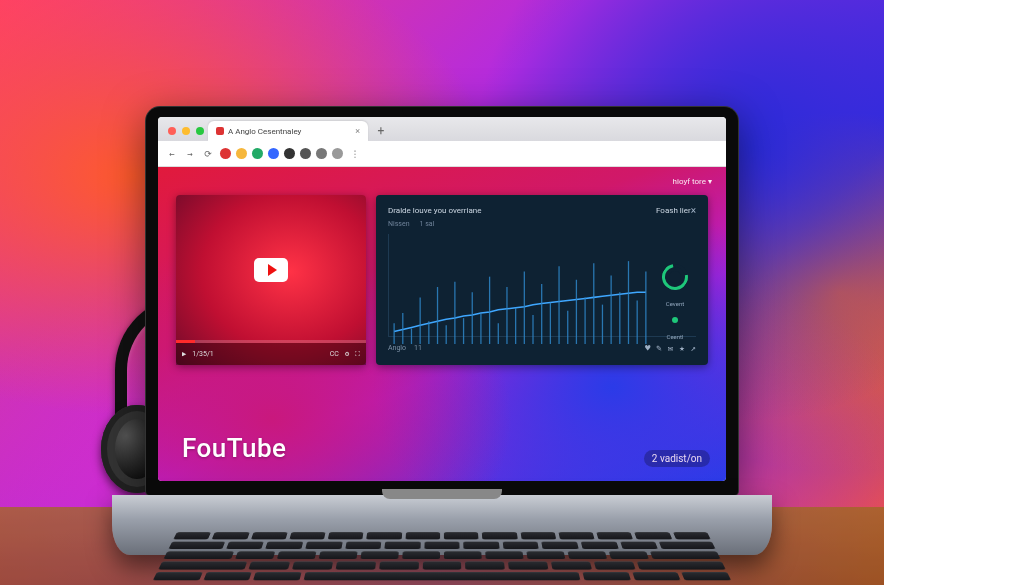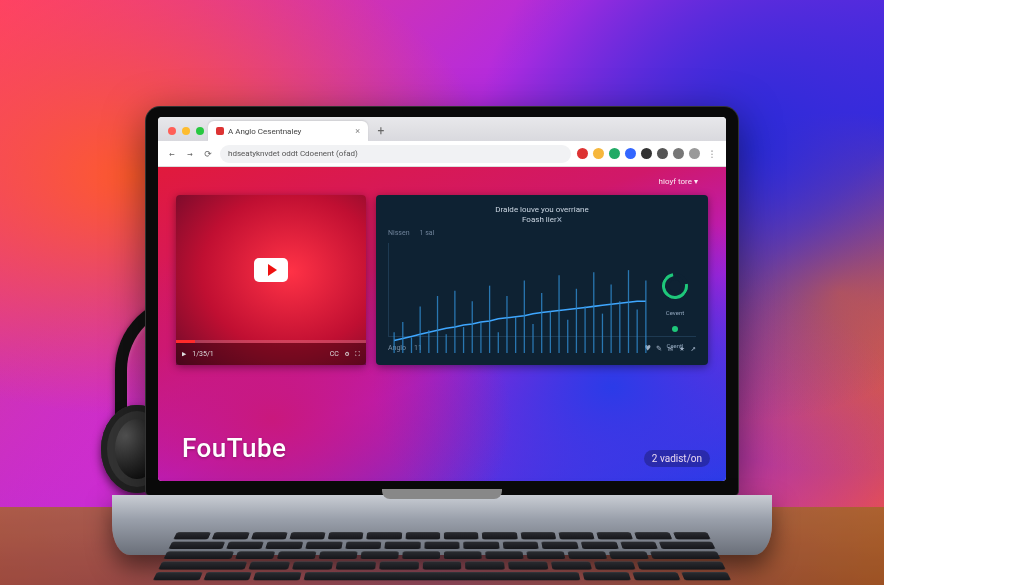--- a/index.html
+++ b/index.html
@@ -159,21 +159,21 @@
       radial-gradient(ellipse 400px 300px at 80% 70%, #2b3be8 0%, rgba(43,59,232,0) 60%),
       linear-gradient(160deg, #e11a3c 0%, #d0186a 35%, #b41ed1 60%, #2b3be8 100%);
     position:relative;
     padding: 18px 18px 14px 18px;
     color:#fff;
   }
   .app-topbar {
     position:absolute; top:4px; left:0; right:0;
     height:20px;
     display:flex; justify-content:flex-end; align-items:center;
-    padding:0 28px;
+    padding:0 14px;
     font-size:8px; color:rgba(255,255,255,0.9);
   } 
   .panels {
     position:absolute; top:28px; left:18px; right:18px;
     display:flex; gap:10px;
     height:170px;
   }
   .video-panel {
     width:190px; height:100%;
     background: radial-gradient(ellipse 160px 140px at 60% 45%, #ff3246 0%, #c00f32 55%, #6b0a2a 100%);
@@ -204,21 +204,21 @@
     flex:1; height:100%;
     background:#0e2233;
     border-radius:4px;
     padding:10px 12px;
     position:relative;
     box-shadow: 0 2px 8px rgba(0,0,0,0.4);
     display:flex; flex-direction:column;
   }
   .analytics-head {
     display:flex; align-items:center; justify-content:space-between;
-    font-size:8px; color:#cbd6e2; margin-bottom:4px;flex-direction:column;
+    font-size:8px; color:#cbd6e2; margin-bottom:4px;
   }
   .analytics-head .close { font-size:10px; color:#9fb0c4; }
   .analytics-sub { font-size:7px; color:#6e8299; margin-bottom:6px; display:flex; gap:10px;}
   .chart-area {
     flex:1; position:relative;
     border-left:1px solid #1e3a52;
     border-bottom:1px solid #1e3a52;
   }
   .chart-svg { position:absolute; inset:0; }
   .side-widgets {
@@ -284,23 +284,20 @@
             <span>A Anglo Cesentnaley</span>
             <span class="x">×</span>
           </div>
           <div class="newtab">+</div>
         </div>
 
         <div class="urlbar">
           <span class="nav-ico ico">←</span>
           <span class="nav-ico ico">→</span>
           <span class="nav-ico ico">⟳</span>
-          <div class="url-field">
-            <span>hdseatyknvdet oddt Cdoenent (ofad)</span>
-          </div>
           <div class="ext">
             <i style="background:#d33"></i>
             <i style="background:#f6b73c"></i>
             <i style="background:#2a6"></i>
             <i style="background:#36f"></i>
             <i style="background:#333"></i>
             <i style="background:#555"></i>
             <i style="background:#777"></i>
             <i style="background:#999"></i>
           </div>

